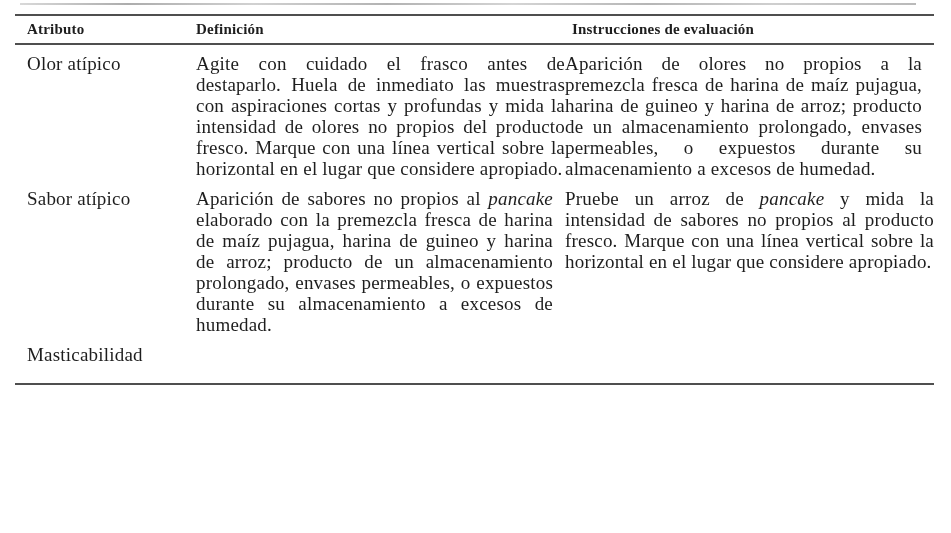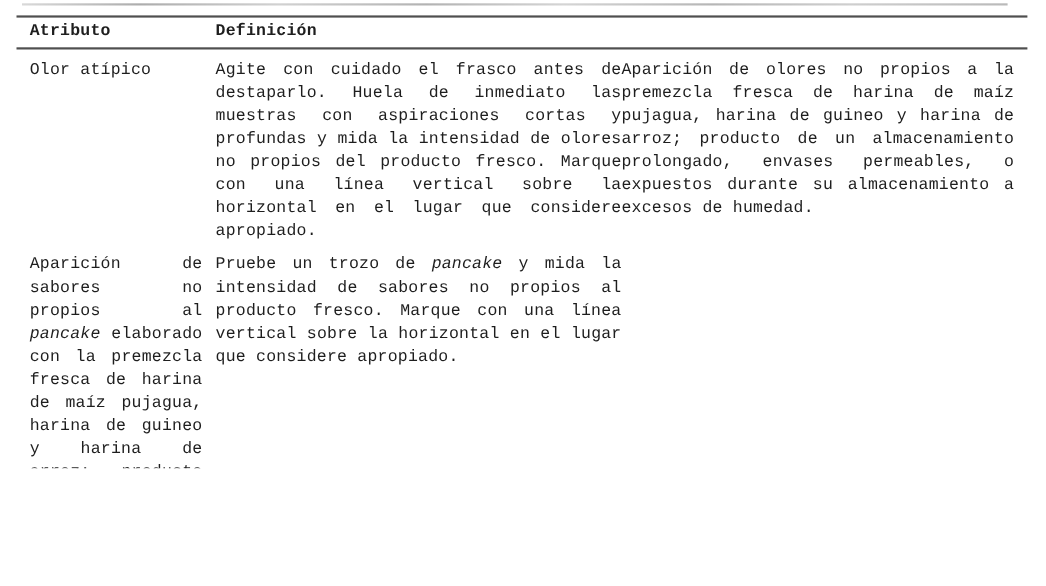--- a/index.html
+++ b/index.html
@@ -7,21 +7,21 @@
     --rule-color:#4f4f4f;
     --bg-color:#ffffff;
   }
   *{margin:0;padding:0;box-sizing:border-box;}
   html,body{background:var(--bg-color);}
   .page{
     position:relative;
     width:951px;
     height:426px;
     background:var(--bg-color);
-    font-family:Liberation Mono, monospace;
+    font-family:Liberation Serif, serif;
     color:var(--text-color);
     overflow:hidden;
   }
   
   .top-artifact{
     position:absolute;
     top:3px;left:20px;
     width:896px;height:2px;
     background:linear-gradient(90deg,#d2d2d2 0%,#9e9e9e 12%,#c9c9c9 26%,#a5a5a5 41%,#cdcdcd 55%,#a9a9a9 70%,#c6c6c6 84%,#adadad 100%);
     opacity:.85;
@@ -50,21 +50,21 @@
     letter-spacing:.2px;
   }
   .th3{padding-left:7px;}
   .tbody{
     padding-top:8px;
     padding-bottom:6px;
   }
   .row{margin-bottom:9px;}
   .row:last-child{margin-bottom:12px;}
   .cell{
-    font-size:15px;
+    font-size:19px;
     line-height:21px;
     letter-spacing:.2px;
   }
   .def{
     padding-right:12px;
     text-align:justify;
   }
   .instr{
     text-align:justify;
   }
@@ -75,33 +75,35 @@
 
 <div class="page">
 
   <div class="top-artifact"></div>
 
   <div class="table">
 
     <div class="thead grid">
       <div class="th">Atributo</div>
       <div class="th">Definición</div>
+      <div class="th th3">Instrucciones de evaluación</div>
     </div>
 
     <div class="tbody">
 
       <div class="row grid">
         <div class="cell attr">Olor atípico</div>
         <div class="cell instr"><span>Agite con cuidado el frasco antes de destaparlo. Huela de inmediato las muestras con aspiraciones cortas y profundas y mida la intensidad de olores no propios del producto fresco. Marque con una línea vertical sobre la horizontal en el lugar que considere apropiado.</span></div>
         <div class="cell def"><span>Aparición de olores no propios a la premezcla fresca de harina de maíz pujagua, harina de guineo y harina de arroz; producto de un almacenamiento prolongado, envases permeables, o expuestos durante su almacenamiento a excesos de humedad.</span></div>
       </div>
 
       <div class="row grid">
+        <div class="cell attr">Sabor atípico</div>
         <div class="cell def"><span>Aparición de sabores no propios al </span><em>pancake</em><span> elaborado con la premezcla fresca de harina de maíz pujagua, harina de guineo y harina de arroz; producto de un almacenamiento prolongado, envases permeables, o expuestos durante su almacenamiento a excesos de humedad.</span></div>
-        <div class="cell instr"><span>Pruebe un trozo de </span><em>pancake</em><span> y mida la intensidad de sabores no propios al producto fresco. Marque con una línea vertical sobre la horizontal en el lugar que considere apropiado.</span></div>
+        <div class="cell instr"><span>Pruebe un arroz de </span><em>pancake</em><span> y mida la intensidad de sabores no propios al producto fresco. Marque con una línea vertical sobre la horizontal en el lugar que considere apropiado.</span></div>
       </div>
 
       <div class="row grid">
         <div class="cell attr">Masticabilidad</div>
       </div>
 
     </div>
   </div>
 </div>
 

